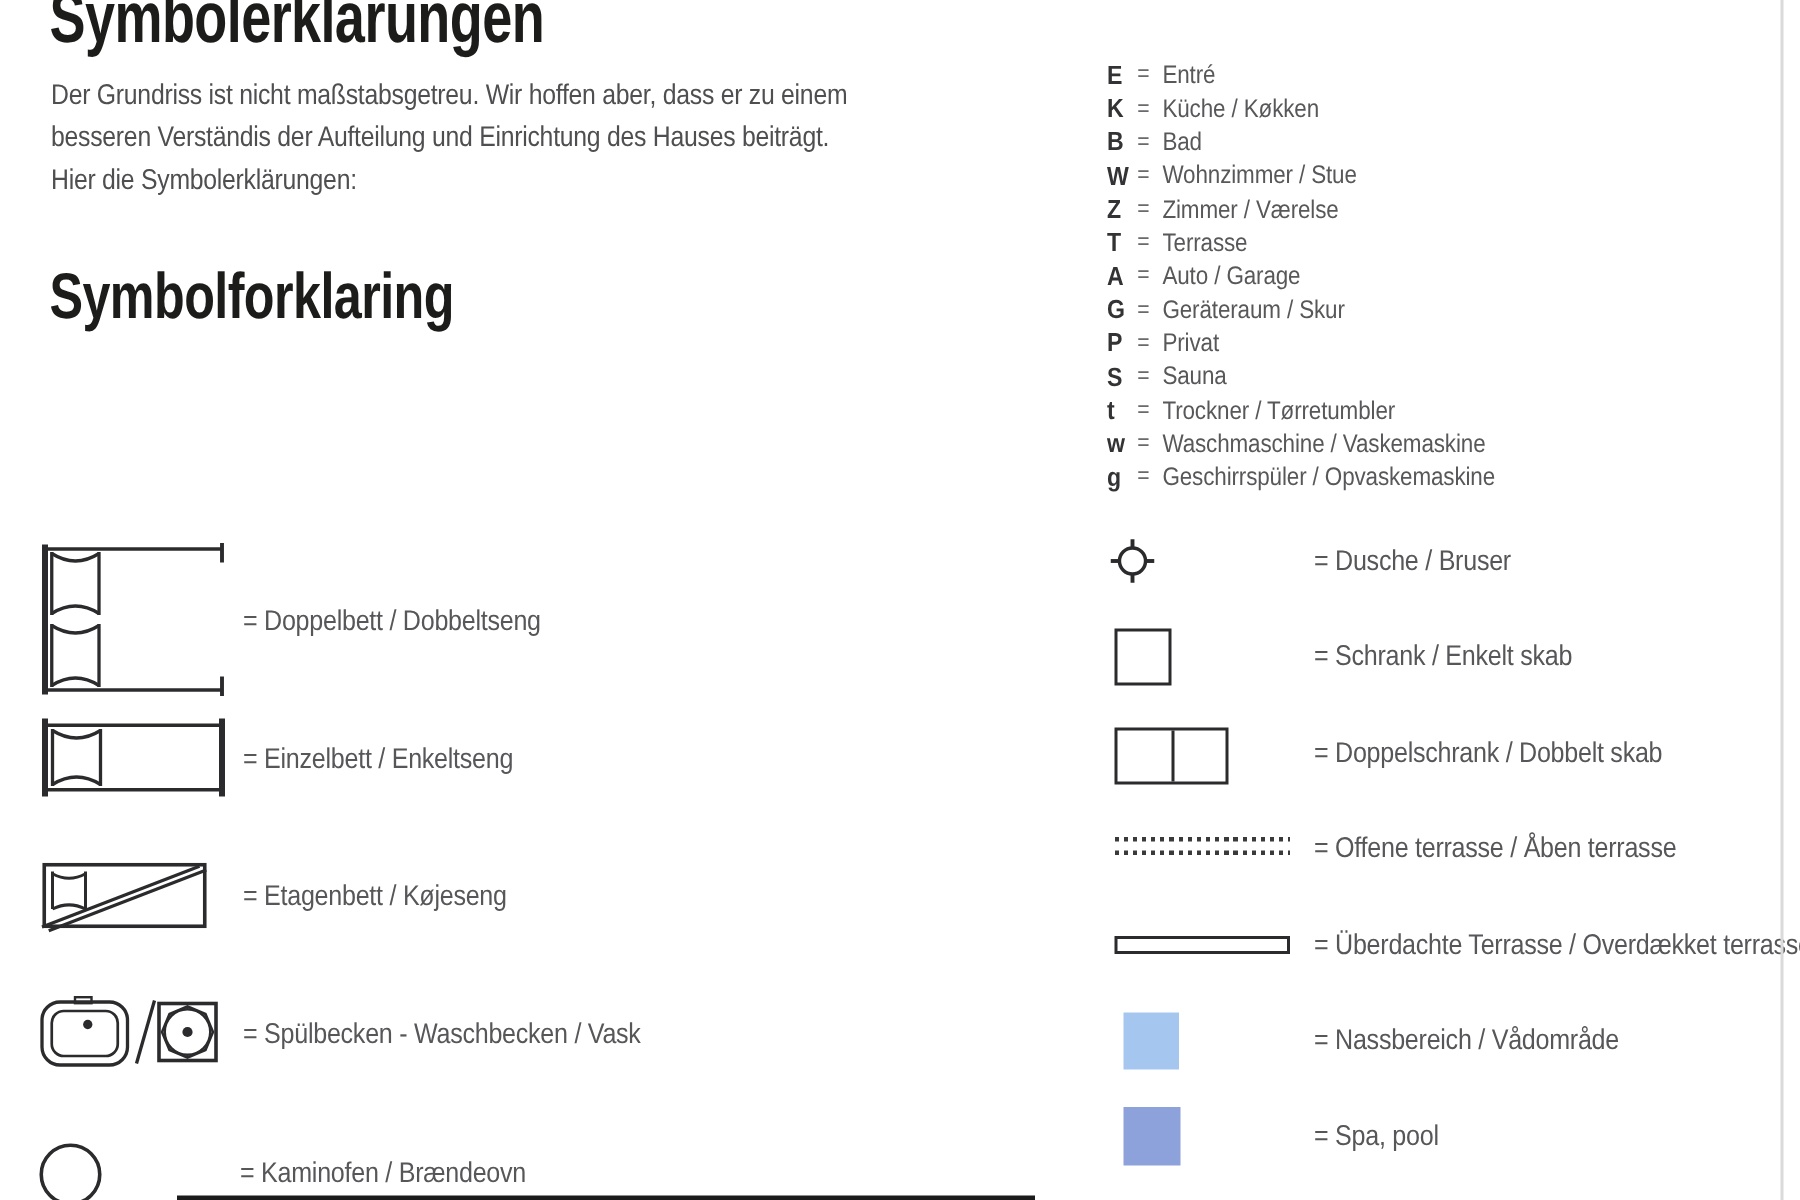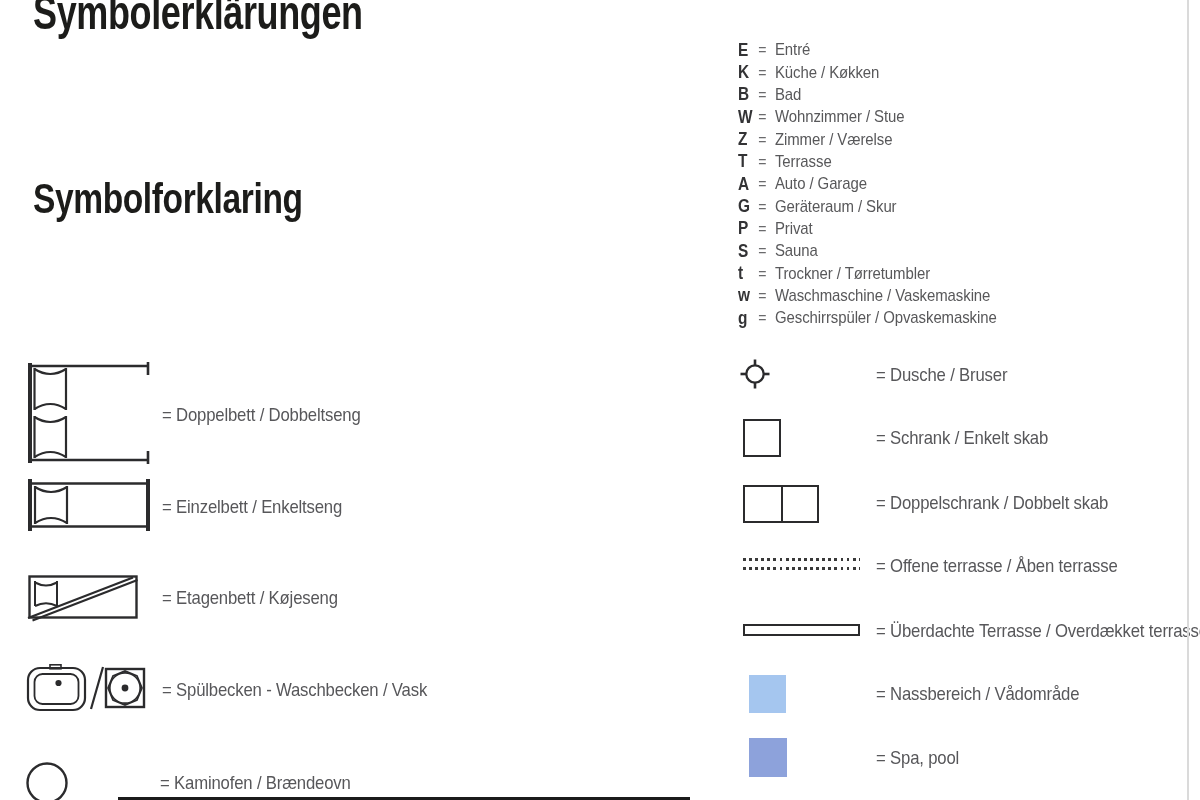--- a/index.html
+++ b/index.html
@@ -61,20 +61,25 @@
   .bottom-line { position:absolute; left:118px; top:797px; width:572px; height:3px; background:#1b1b1b; }
   .edge-right { position:absolute; left:1187px; top:0; width:2px; height:800px; background:#dadada; }
 </style>
 </head>
 <body>
 
 <div id="page">
 
   <h1 class="h1">Symbolerklärungen</h1>
 
+  <div class="para para-de">
+    <div class="para-line">Der Grundriss ist nicht maßstabsgetreu. Wir hoffen aber, dass er zu einem</div>
+    <div class="para-line">besseren Verständis der Aufteilung und Einrichtung des Hauses beiträgt.</div>
+    <div class="para-line">Hier die Symbolerklärungen:</div>
+  </div>
 
   <h2 class="h2">Symbolforklaring</h2>
 
 
   <div class="abbr-list">
     <div class="abbr-row">
         <span class="abbr-letter">E</span>
         <span class="abbr-eq">=</span>
         <span class="abbr-label">Entré</span>
       </div>

